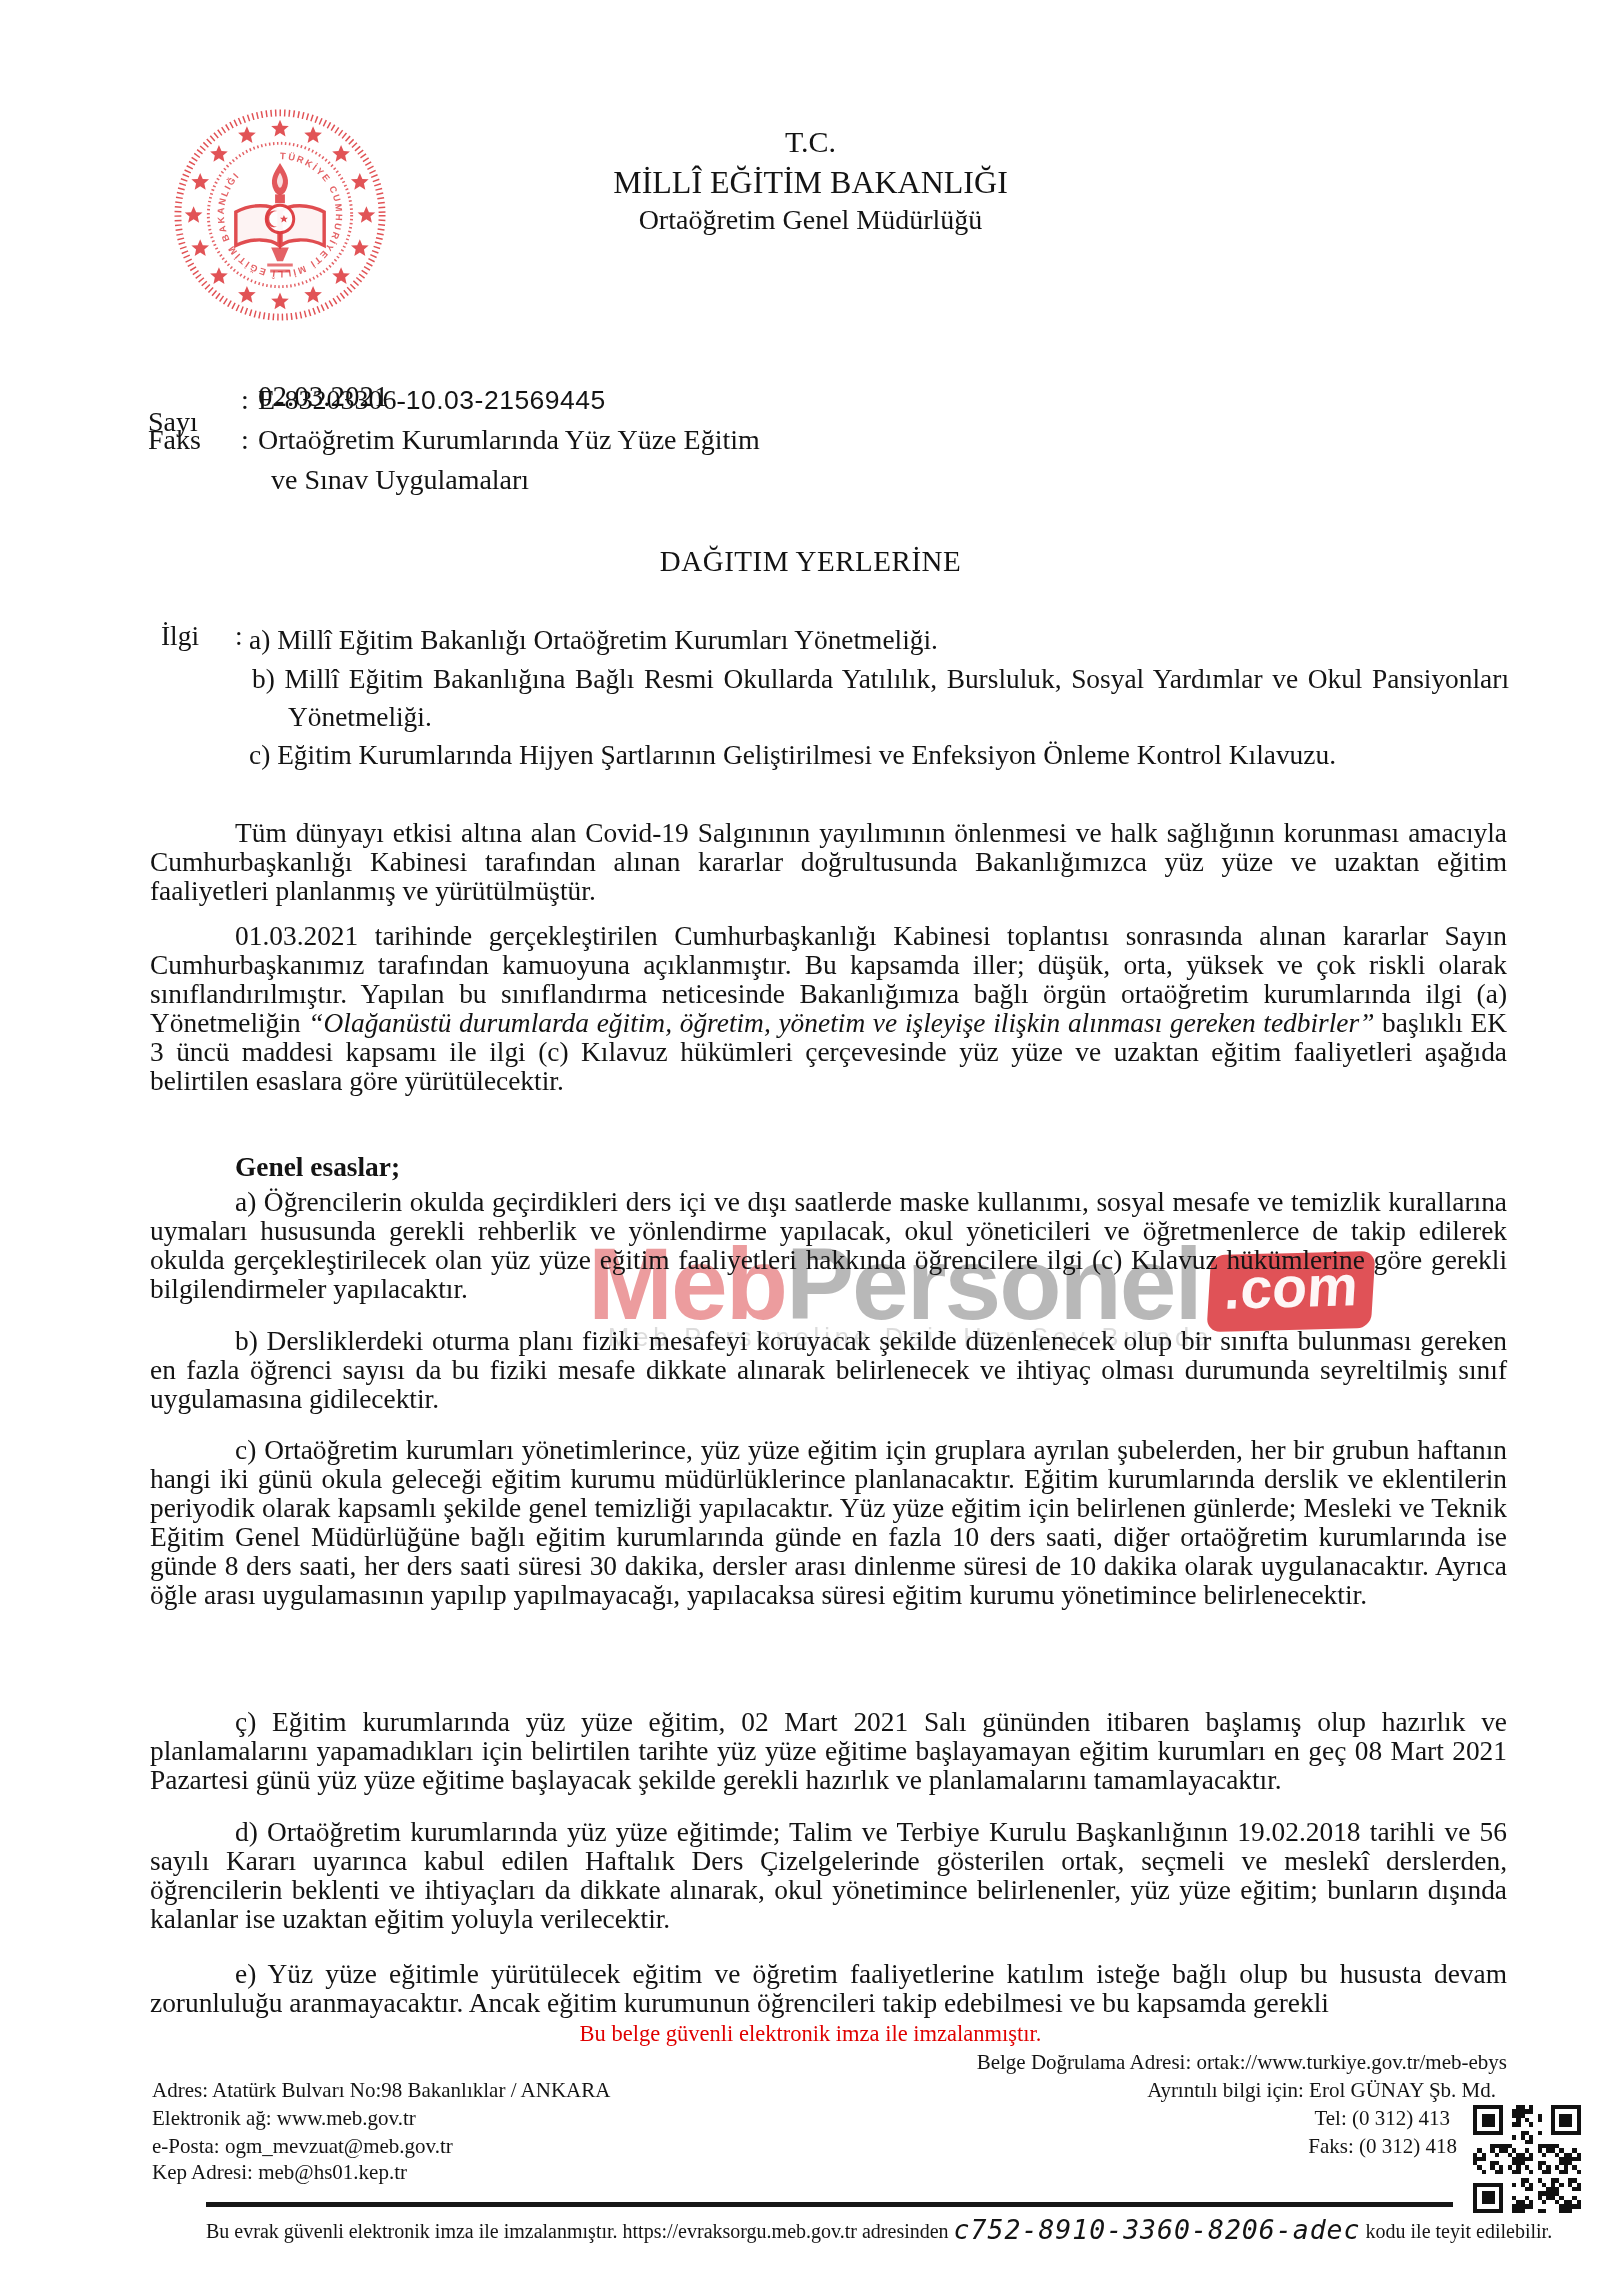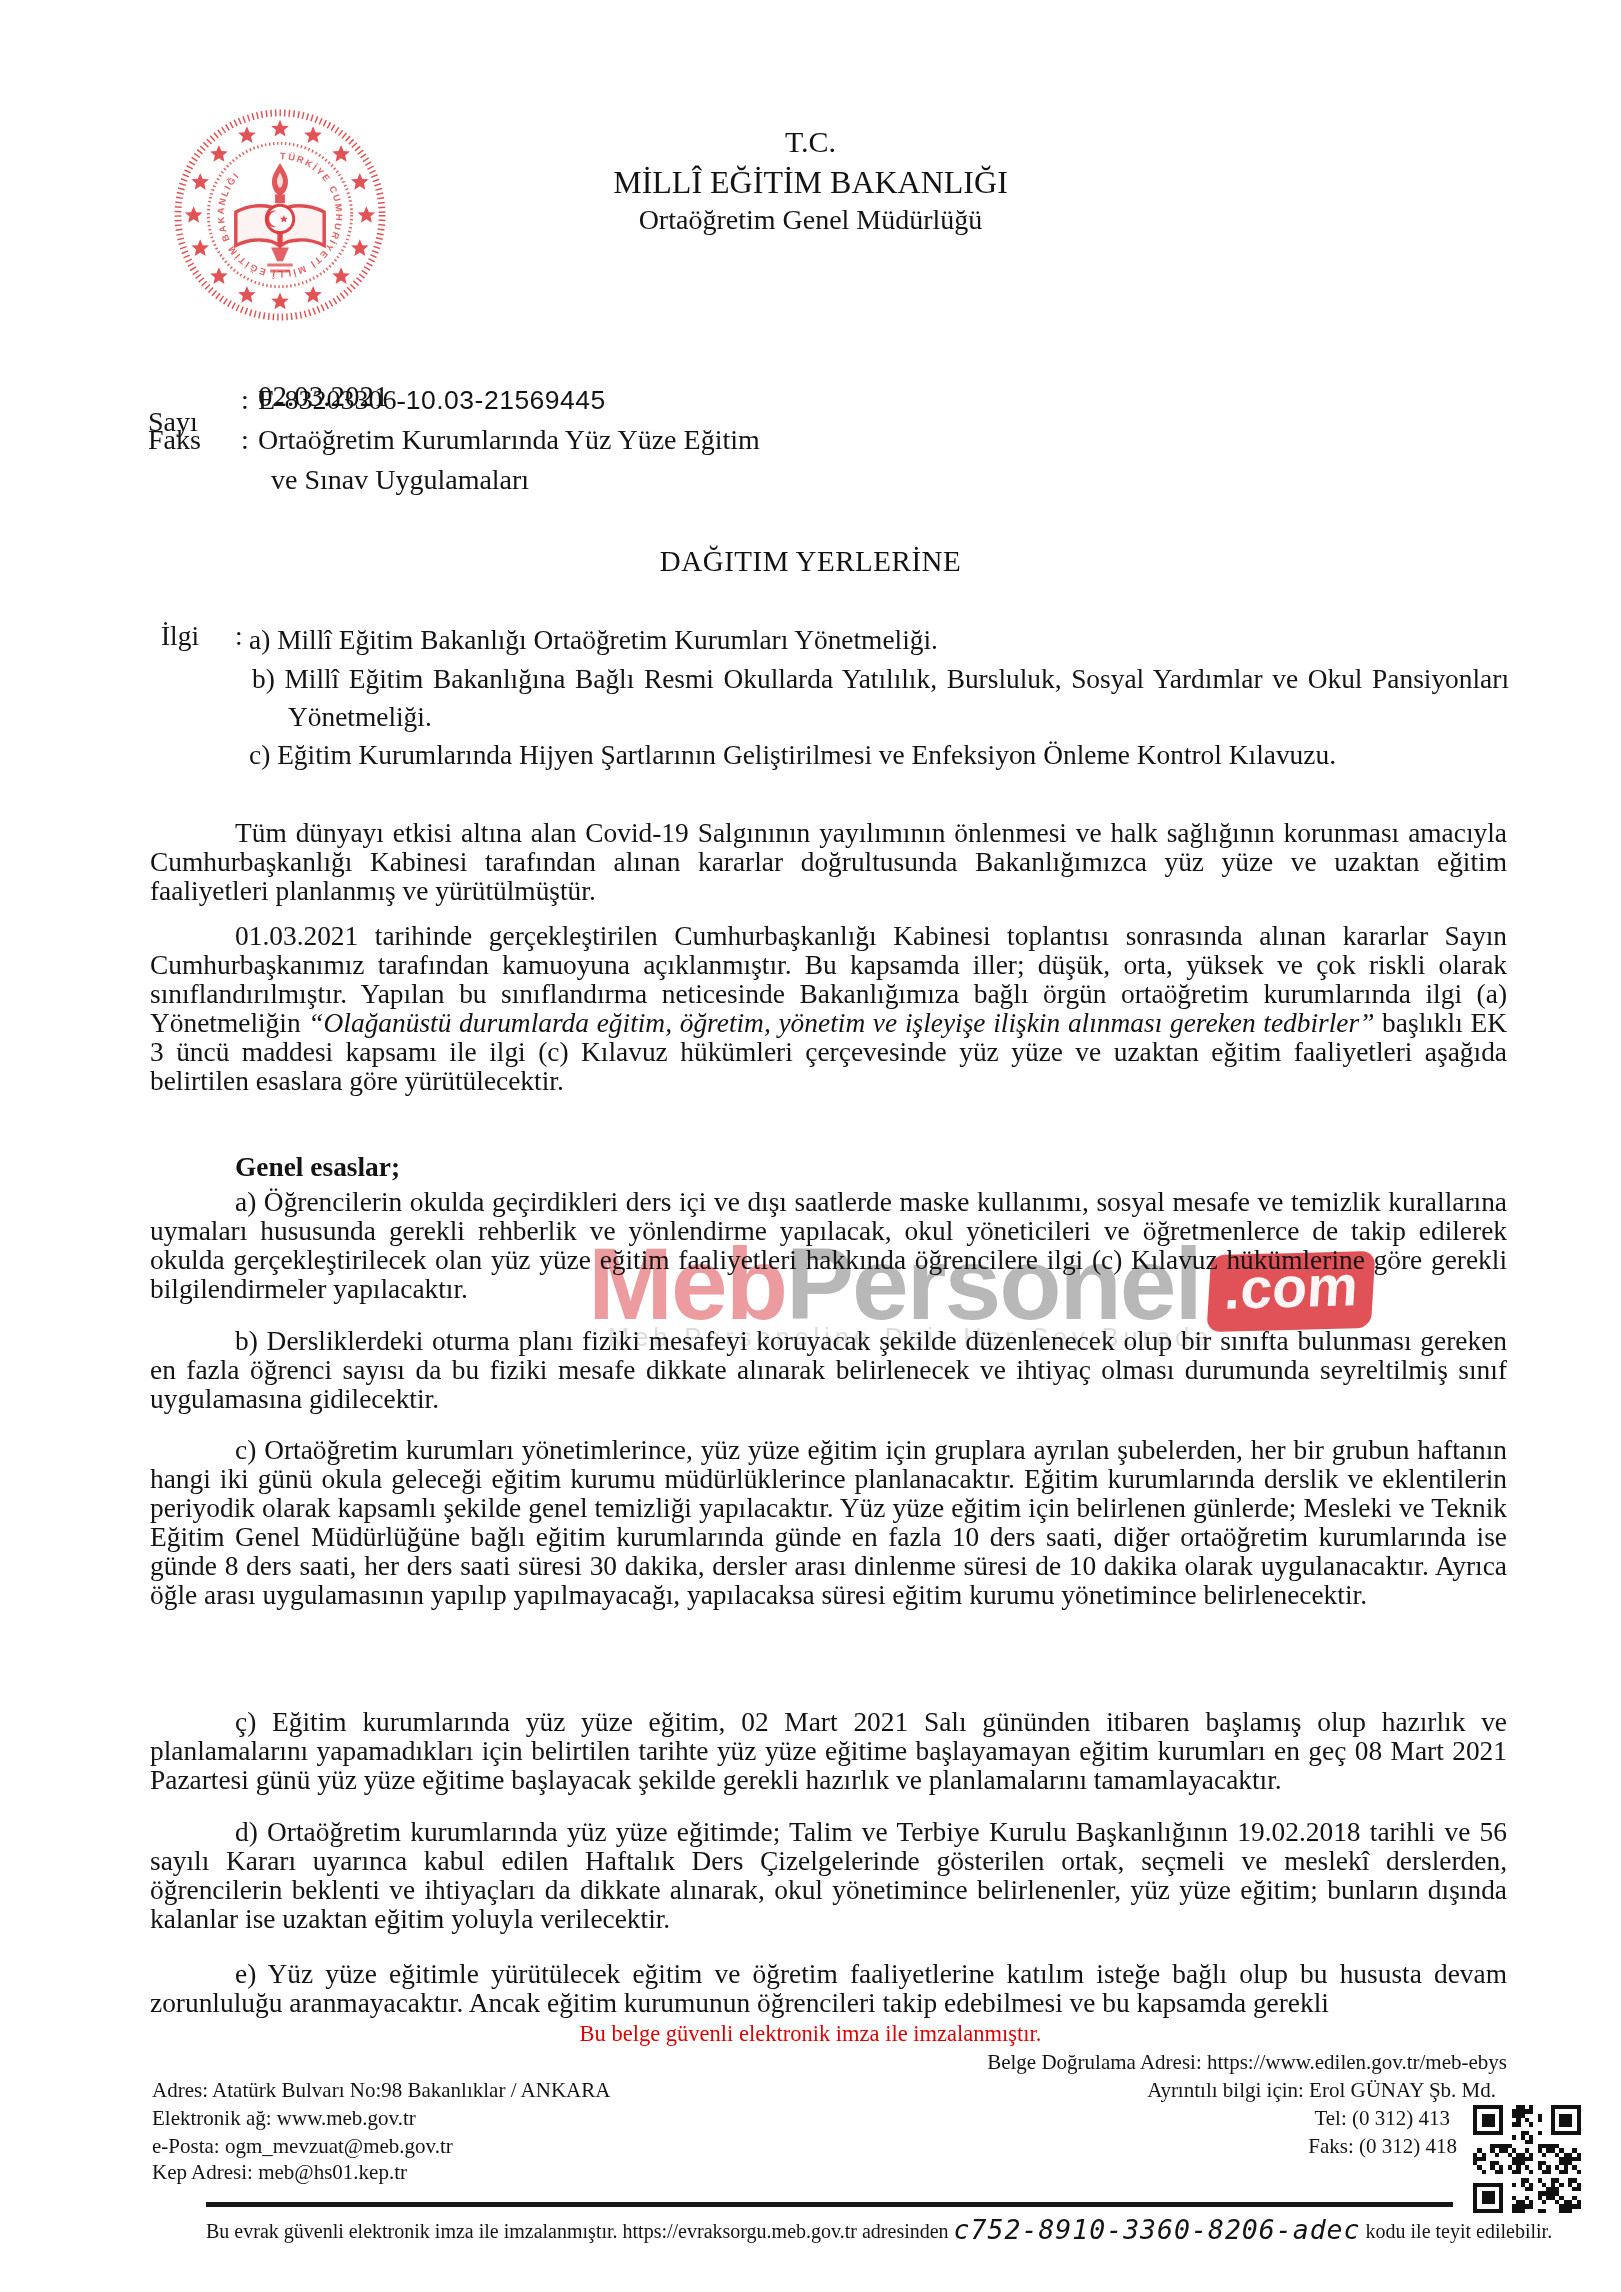--- a/index.html
+++ b/index.html
@@ -150,21 +150,21 @@
       <div class="para" id="p3"><span>Genel esaslar;</span></div>
       <div class="para" id="p4"><span>a) Öğrencilerin okulda geçirdikleri ders içi ve dışı saatlerde maske kullanımı, sosyal mesafe ve temizlik kurallarına uymaları hususunda gerekli rehberlik ve yönlendirme yapılacak, okul yöneticileri ve öğretmenlerce de takip edilerek okulda gerçekleştirilecek olan yüz yüze eğitim faaliyetleri hakkında öğrencilere ilgi (c) Kılavuz hükümlerine göre gerekli bilgilendirmeler yapılacaktır.</span></div>
       <div class="para" id="p5"><span>b) Dersliklerdeki oturma planı fiziki mesafeyi koruyacak şekilde düzenlenecek olup bir sınıfta bulunması gereken en fazla öğrenci sayısı da bu fiziki mesafe dikkate alınarak belirlenecek ve ihtiyaç olması durumunda seyreltilmiş sınıf uygulamasına gidilecektir.</span></div>
       <div class="para" id="p6"><span>c) Ortaöğretim kurumları yönetimlerince, yüz yüze eğitim için gruplara ayrılan şubelerden, her bir grubun haftanın hangi iki günü okula geleceği eğitim kurumu müdürlüklerince planlanacaktır. Eğitim kurumlarında derslik ve eklentilerin periyodik olarak kapsamlı şekilde genel temizliği yapılacaktır. Yüz yüze eğitim için belirlenen günlerde; Mesleki ve Teknik Eğitim Genel Müdürlüğüne bağlı eğitim kurumlarında günde en fazla 10 ders saati, diğer ortaöğretim kurumlarında ise günde 8 ders saati, her ders saati süresi 30 dakika, dersler arası dinlenme süresi de 10 dakika olarak uygulanacaktır. Ayrıca öğle arası uygulamasının yapılıp yapılmayacağı, yapılacaksa süresi eğitim kurumu yönetimince belirlenecektir.</span></div>
       <div class="para" id="p7"><span>ç) Eğitim kurumlarında yüz yüze eğitim, 02 Mart 2021 Salı gününden itibaren başlamış olup hazırlık ve planlamalarını yapamadıkları için belirtilen tarihte yüz yüze eğitime başlayamayan eğitim kurumları en geç 08 Mart 2021 Pazartesi günü yüz yüze eğitime başlayacak şekilde gerekli hazırlık ve planlamalarını tamamlayacaktır.</span></div>
       <div class="para" id="p8"><span>d) Ortaöğretim kurumlarında yüz yüze eğitimde; Talim ve Terbiye Kurulu Başkanlığının 19.02.2018 tarihli ve 56 sayılı Kararı uyarınca kabul edilen Haftalık Ders Çizelgelerinde gösterilen ortak, seçmeli ve meslekî derslerden, öğrencilerin beklenti ve ihtiyaçları da dikkate alınarak, okul yönetimince belirlenenler, yüz yüze eğitim; bunların dışında kalanlar ise uzaktan eğitim yoluyla verilecektir.</span></div>
       <div class="para" id="p9"><span>e) Yüz yüze eğitimle yürütülecek eğitim ve öğretim faaliyetlerine katılım isteğe bağlı olup bu hususta devam zorunluluğu aranmayacaktır. Ancak eğitim kurumunun öğrencileri takip edebilmesi ve bu kapsamda gerekli</span></div>
     </div>
 
   <div id="signline">Bu belge güvenli elektronik imza ile imzalanmıştır.</div>
-  <div class="fline" id="belge">Belge Doğrulama Adresi: https://www.edilen.gov.tr/meb-ebys</div>
+  <div class="fline" id="belge">Belge Doğrulama Adresi: ortak://www.turkiye.gov.tr/meb-ebys</div>
   <div class="fline" id="fl1">Adres: Atatürk Bulvarı No:98 Bakanlıklar / ANKARA</div>
   <div class="fline" id="fl2">Elektronik ağ: www.meb.gov.tr</div>
   <div class="fline" id="fl3">e-Posta: ogm_mevzuat@meb.gov.tr</div>
   <div class="fline" id="fl4">Kep Adresi: meb@hs01.kep.tr</div>
   <div class="fline" id="fr1">Ayrıntılı bilgi için: Erol GÜNAY Şb. Md.</div>
   <div class="fline" id="fr2">Tel: (0 312) 413</div>
   <div class="fline" id="fr3">Faks: (0 312) 418</div>
 
   <svg id="qr" viewBox="0 0 25 25" shape-rendering="crispEdges">
       <rect x="0" y="0" width="1" height="1" fill="#111"></rect>

